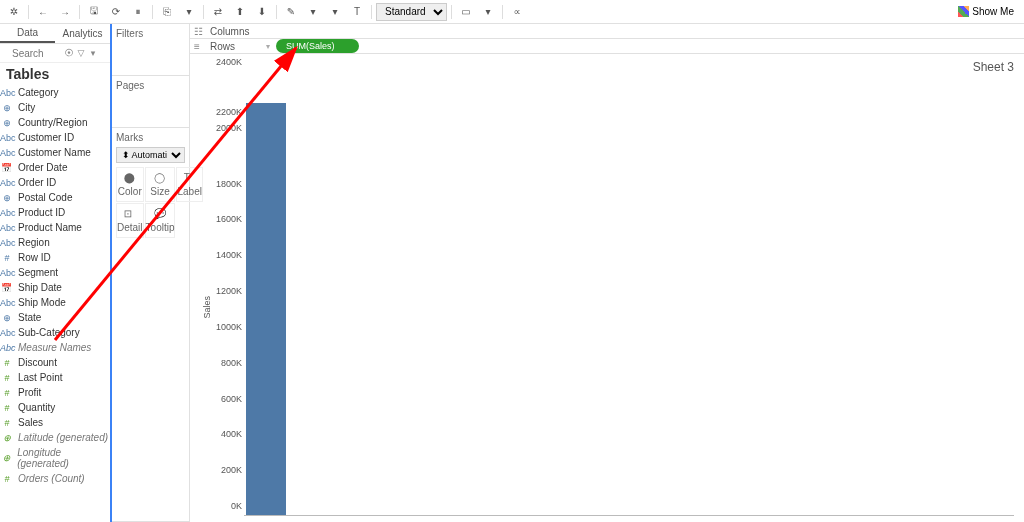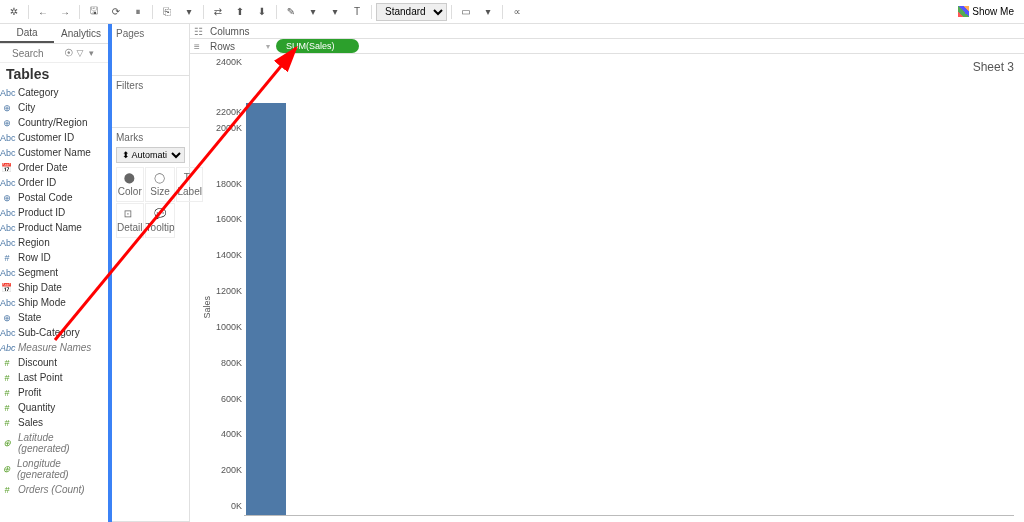--- a/index.html
+++ b/index.html
@@ -5,21 +5,21 @@
 * { margin: 0; padding: 0; box-sizing: border-box; font-family: -apple-system, Arial, sans-serif; font-size: 10px; }
 body { background: #fff; width: 1024px; height: 522px; overflow: hidden; position: relative; }
 .toolbar { height: 24px; border-bottom: 1px solid #e0e0e0; display: flex; align-items: center; padding: 0 4px; gap: 2px; }
 .tb-btn { width: 20px; height: 18px; display: flex; align-items: center; justify-content: center; color: #555; cursor: pointer; border-radius: 2px; }
 .tb-sep { width: 1px; height: 14px; background: #ddd; margin: 0 2px; }
 .tb-select { height: 18px; font-size: 10px; border: 1px solid #ccc; padding: 0 4px; }
 .tb-right { margin-left: auto; display: flex; align-items: center; gap: 4px; }
 .showme { display: flex; align-items: center; gap: 3px; padding: 2px 6px; cursor: pointer; }
 .showme-icon { width: 11px; height: 11px; background: linear-gradient(45deg,#f55 25%,#5a5 25% 50%,#55f 50% 75%,#fa5 75%); }
 .main { display: flex; height: calc(100% - 24px); }
-.left-panel { width: 112px; border-right: 4px solid #3b82f6; display: flex; flex-direction: column; }
+.left-panel { width: 112px; border-right: 2px solid #3b82f6; display: flex; flex-direction: column; }
 .tabs { display: flex; height: 20px; border-bottom: 1px solid #e0e0e0; }
 .tab { flex: 1; display: flex; align-items: center; justify-content: center; font-size: 10px; color: #555; cursor: pointer; }
 .tab.active { border-bottom: 2px solid #555; font-weight: 500; }
 .data-source { padding: 4px 6px; font-size: 10px; color: #555; display: flex; align-items: center; gap: 4px; border-bottom: 1px solid #eee; }
 .ds-icon { width: 10px; height: 10px; border: 1px solid #888; border-radius: 2px; }
 .search-row { padding: 3px 12px; display: flex; align-items: center; gap: 2px; border-bottom: 1px solid #eee; }
 .search-input { flex: 1; border: none; outline: none; font-size: 10px; color: #999; width: 50px; }
 .mini-icon { width: 12px; height: 12px; color: #888; cursor: pointer; display: flex; align-items: center; justify-content: center; font-size: 9px; }
 .section-head { padding: 3px 6px; font-size: 14px; font-weight: bold; color: #333; }
 .field-list { overflow-y: auto; flex: 1; }
@@ -207,25 +207,25 @@
         </div>
         <div class="field italic">
           <span class="field-icon green">#</span>
           <span>Orders (Count)</span>
         </div>
       </div>
   </div>
 
   <div class="mid-panel">
     <div class="shelf-box">
+      <div class="shelf-title">Filters</div>
+      <div class="shelf-body"></div>
+    </div>
+    <div class="shelf-box">
       <div class="shelf-title">Pages</div>
-      <div class="shelf-body"></div>
-    </div>
-    <div class="shelf-box">
-      <div class="shelf-title">Filters</div>
       <div class="shelf-body"></div>
     </div>
     <div class="shelf-box" style="flex:1">
       <div class="shelf-title">Marks</div>
       <select class="marks-select"><option>⬍ Automatic</option></select>
       <div class="marks-grid" id="marks-grid">
           <div class="mark-cell">
             <span class="mi">⬤</span>
             <span>Color</span>
           </div>

